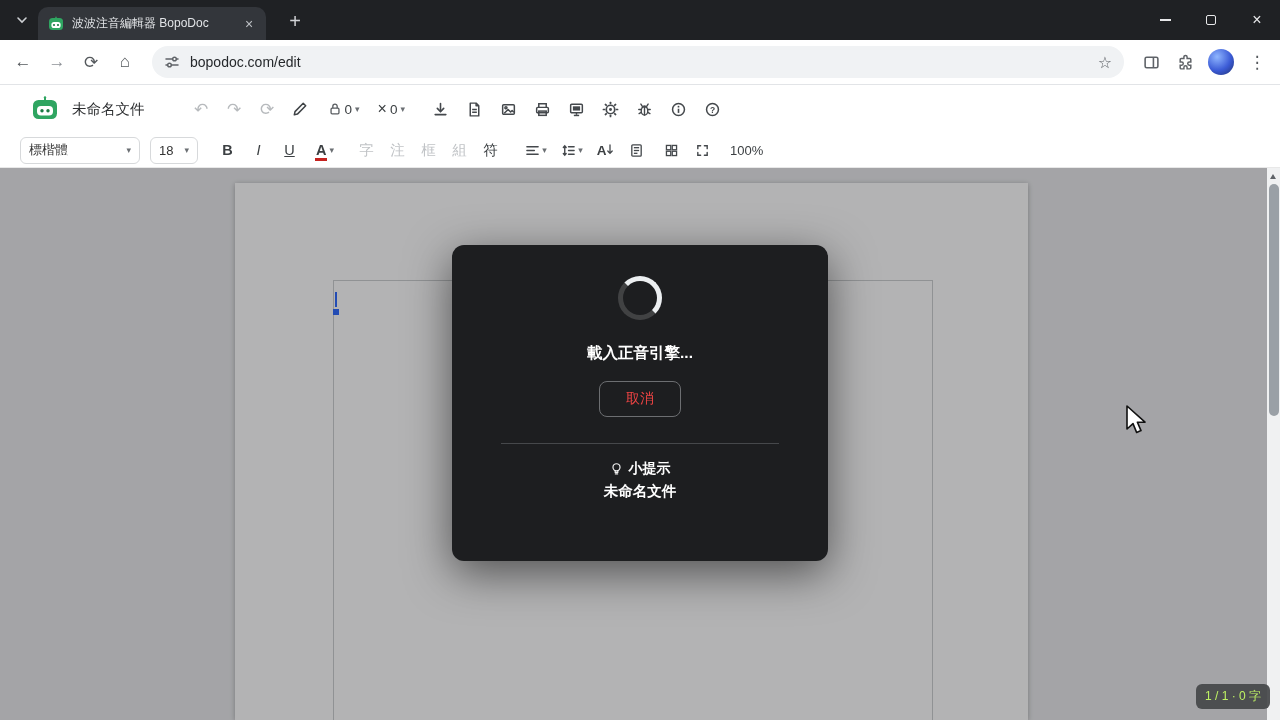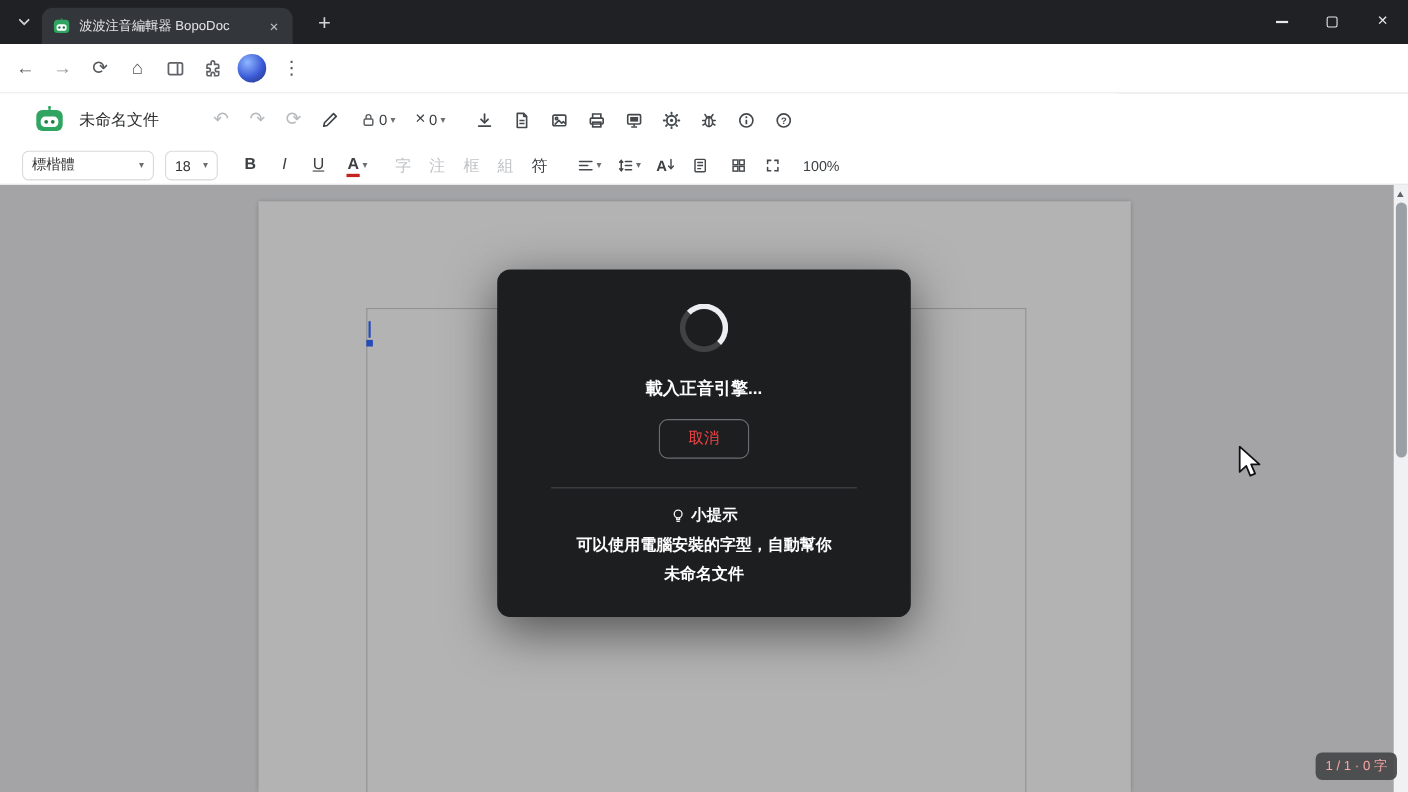--- a/index.html
+++ b/index.html
@@ -74,21 +74,21 @@
   @keyframes spin { to { transform:rotate(360deg); } }
   .loading-text { margin-top:23px; font-size:15.5px; font-weight:700; }
   .cancel-btn { margin-top:17px; background:transparent; border:1px solid #6c6e71; color:#ef4444; font-size:14px; padding:8px 26px; border-radius:8px; font-family:inherit; }
   .modal-divider { margin-top:26px; width:278px; height:1px; background:#46484b; }
   .tip-title { margin-top:16px; display:flex; align-items:center; gap:6px; font-size:14px; font-weight:700; }
   .tip-line { font-size:14.5px; font-weight:700; line-height:26px; text-align:center; }
   .tip-line.first { margin-top:5px; }
 
   
   .feedback-btn { position:absolute; left:1141px; top:480px; height:33px; background:#fff; border:1px solid #e2e3e5; border-radius:8px; box-shadow:0 1px 4px rgba(0,0,0,.28); display:flex; align-items:center; gap:7px; padding:0 11px; font-size:13px; color:#3a3d40; z-index:4; font-family:inherit; }
-  .counter-badge { position:absolute; left:1196px; top:516px; background:rgba(68,70,73,0.92); color:#fca5a5; font-size:12px; padding:4px 9px; border-radius:6px; z-index:4; white-space:nowrap; }
+  .counter-badge { position:absolute; left:1196px; top:516px; background:rgba(68,70,73,0.92); color:#bef264; font-size:12px; padding:4px 9px; border-radius:6px; z-index:4; white-space:nowrap; }
 
   .cursor { position:absolute; left:1125px; top:237px; z-index:6; }
 </style>
 </head>
 <body>
 
 <div class="screen">
 
   <div class="titlebar">
     <div class="tab-search">
@@ -121,20 +121,32 @@
           <span class="close-x">×</span>
         </div>
     </div>
   </div>
 
   <div class="navbar">
     <div class="nav-icon">←</div>
     <div class="nav-icon dim">→</div>
     <div class="nav-icon">⟳</div>
     <div class="nav-icon">⌂</div>
+    <div class="url-pill">
+      <span>
+        <svg width="16" height="16" viewBox="0 0 16 16" stroke="#5f6368" stroke-width="1.5" fill="none" stroke-linecap="round">
+            <line x1="2" y1="5" x2="14" y2="5"></line>
+            <circle cx="10.5" cy="5" r="1.8" fill="#fff"></circle>
+            <line x1="2" y1="11" x2="14" y2="11"></line>
+            <circle cx="5.5" cy="11" r="1.8" fill="#fff"></circle>
+          </svg>
+      </span>
+      <span class="url-text">bopodoc.com/edit</span>
+      <span class="pill-star">☆</span>
+    </div>
     <div class="nav-icon">
       <svg width="17" height="17" viewBox="0 0 16 16">
           <rect x="2" y="3" width="12" height="10" rx="1.5" fill="none" stroke="#5f6368" stroke-width="1.5"></rect>
           <line x1="9.8" y1="3.6" x2="9.8" y2="12.4" stroke="#5f6368" stroke-width="1.5"></line>
         </svg>
     </div>
     <div class="nav-icon">
       <svg width="17" height="17" viewBox="0 0 16 16">
           <path d="M6.5 2.8 a1.5 1.5 0 0 1 3 0 V4.2 H12 a1 1 0 0 1 1 1 v2.3 h-1.4 a1.5 1.5 0 1 0 0 3 H13 V13 a1 1 0 0 1 -1 1 H9.5 v-1.4 a1.5 1.5 0 1 0 -3 0 V14 H4 a1 1 0 0 1 -1 -1 V10.5 h1.4 a1.5 1.5 0 1 0 0 -3 H3 V5.2 a1 1 0 0 1 1 -1 h2.5 Z" fill="none" stroke="#5f6368" stroke-width="1.4"></path>
         </svg>
@@ -349,21 +361,20 @@
       <button class="cancel-btn">取消</button>
       <div class="modal-divider"></div>
       <div class="tip-title">
         <svg width="13" height="15" viewBox="0 0 14 16" stroke="#f0f0f0" stroke-width="1.3" fill="none" stroke-linecap="round">
             <circle cx="7" cy="5.6" r="3.8"></circle>
             <path d="M5.6 9.2 V11 H8.4 V9.2"></path>
             <line x1="5.8" y1="12.8" x2="8.2" y2="12.8"></line>
           </svg>
         <span>小提示</span>
       </div>
-      <div class="tip-line first">可以使用電腦安裝的字型，自動幫你</div>
       <div class="tip-line">未命名文件</div>
     </div>
 
     <div class="counter-badge">1 / 1 · 0 字</div>
 
     <svg class="cursor" width="26" height="32" viewBox="0 0 26 32">
       <path d="M2 1 L2 24 L8 18.6 L11.6 27.4 L16 25.6 L12.4 17.2 L20 17.2 Z" fill="#ffffff" stroke="#111" stroke-width="1.6" stroke-linejoin="round"></path>
     </svg>
   </div>
 

